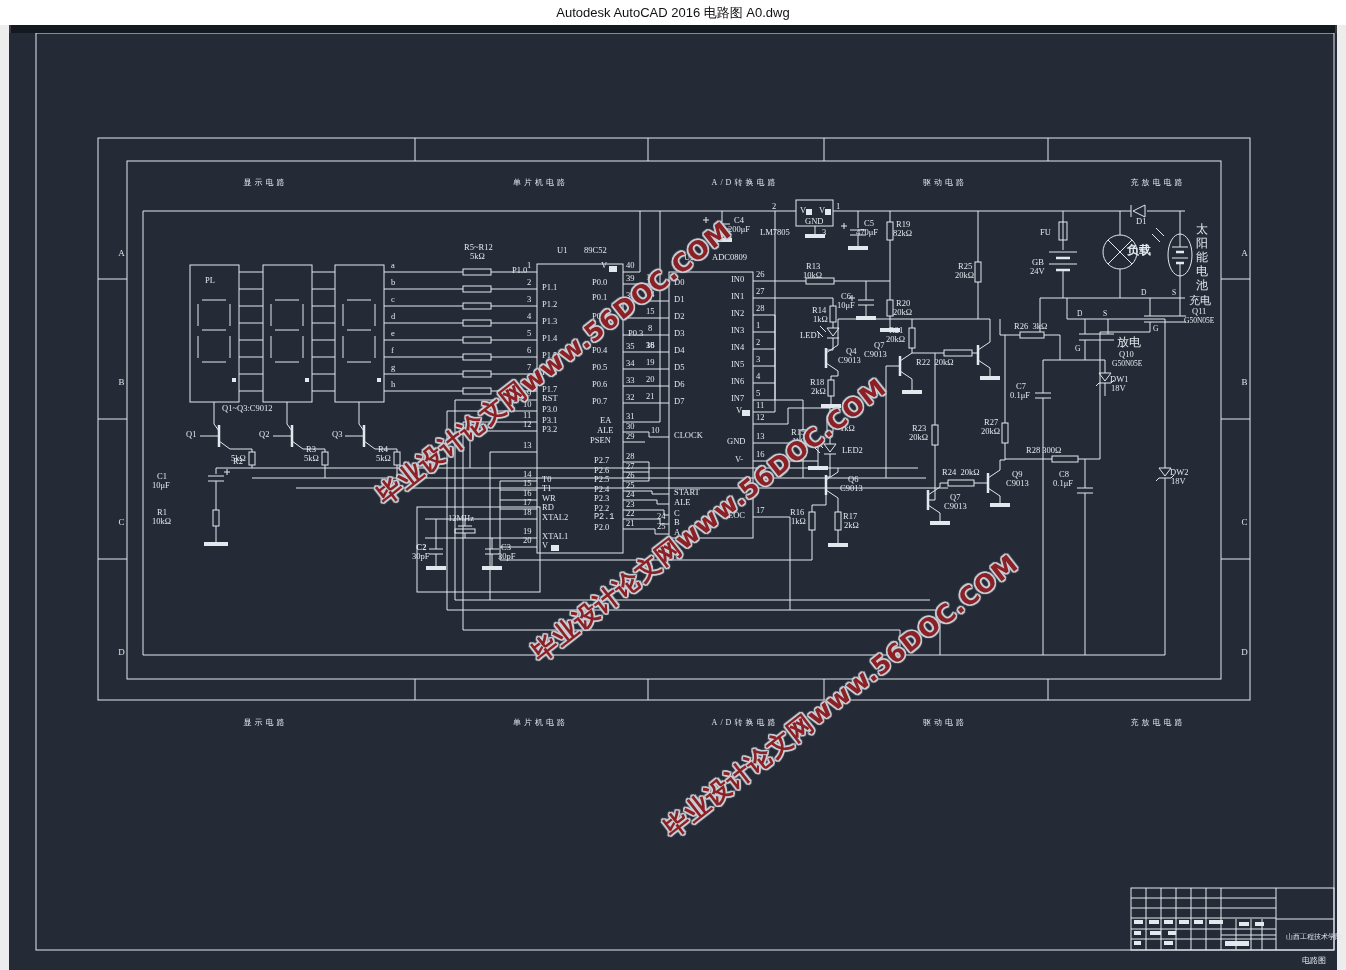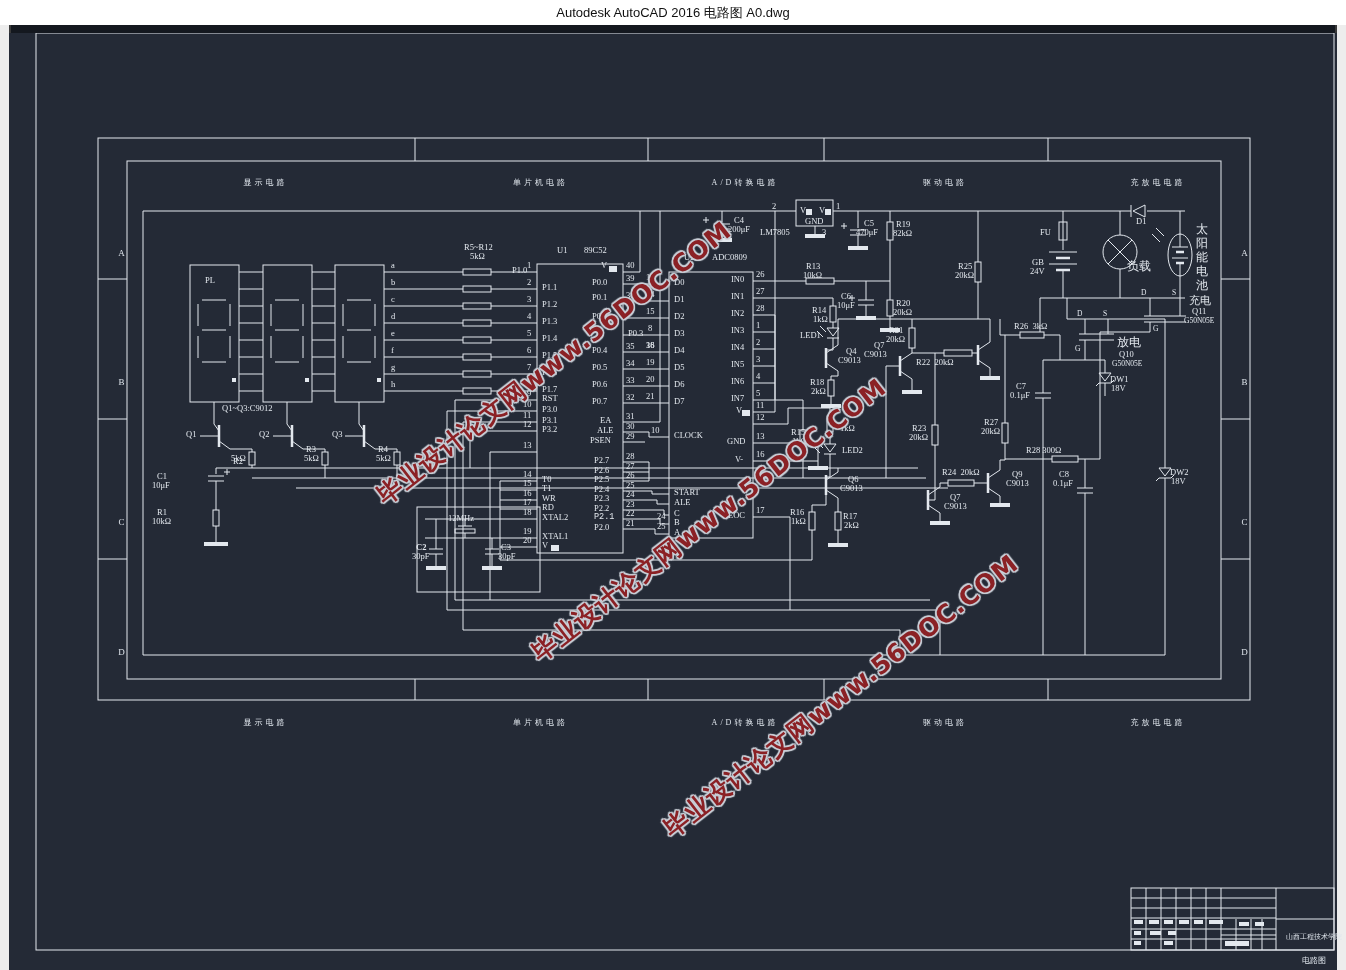--- a/index.html
+++ b/index.html
@@ -412,21 +412,21 @@
       <div class="lbl" style="left: 1050px; top: 437px;">C8</div>
       <div class="lbl" style="left: 1044px; top: 446px;">0.1μF</div>
       <div class="lbl" style="left: 1101px; top: 342px;">DW1</div>
       <div class="lbl" style="left: 1102px; top: 351px;">18V</div>
       <div class="lbl" style="left: 1161px; top: 435px;">DW2</div>
       <div class="lbl" style="left: 1162px; top: 444px;">18V</div>
       <div class="lbl" style="left: 1031px; top: 195px;">FU</div>
       <div class="lbl" style="left: 1023px; top: 225px;">GB</div>
       <div class="lbl" style="left: 1021px; top: 234px;">24V</div>
       <div class="lbl" style="left: 1127px; top: 184px;">D1</div>
-      <div class="lbl big" style="left: 1118px; top: 227px;">负载</div>
+      <div class="lbl big" style="left: 1118px; top: 211px; font-weight: bold;">负载</div>
       <div class="lbl vert" style="left: 1187px; top: 189px;">太阳能电池</div>
       <div class="lbl cjk" style="left: 1180px; top: 261px;">充电</div>
       <div class="lbl" style="left: 1183px; top: 274px;">Q11</div>
       <div class="lbl sm" style="left: 1175px; top: 283px;">G50N05E</div>
       <div class="lbl sm" style="left: 1132px; top: 255px;">D</div>
       <div class="lbl sm" style="left: 1163px; top: 255px;">S</div>
       <div class="lbl sm" style="left: 1144px; top: 291px;">G</div>
       <div class="lbl big" style="left: 1108px; top: 303px;">放电</div>
       <div class="lbl" style="left: 1110px; top: 317px;">Q10</div>
       <div class="lbl sm" style="left: 1103px; top: 326px;">G50N05E</div>

